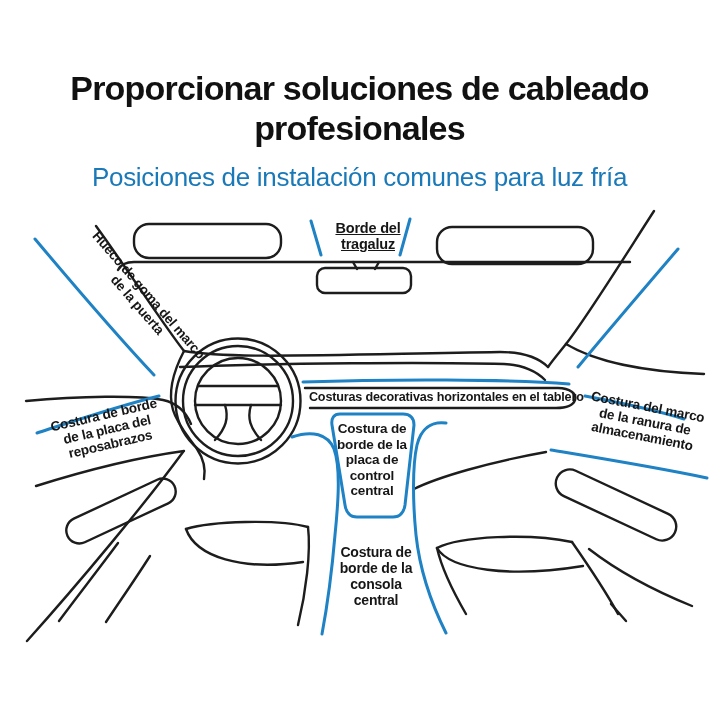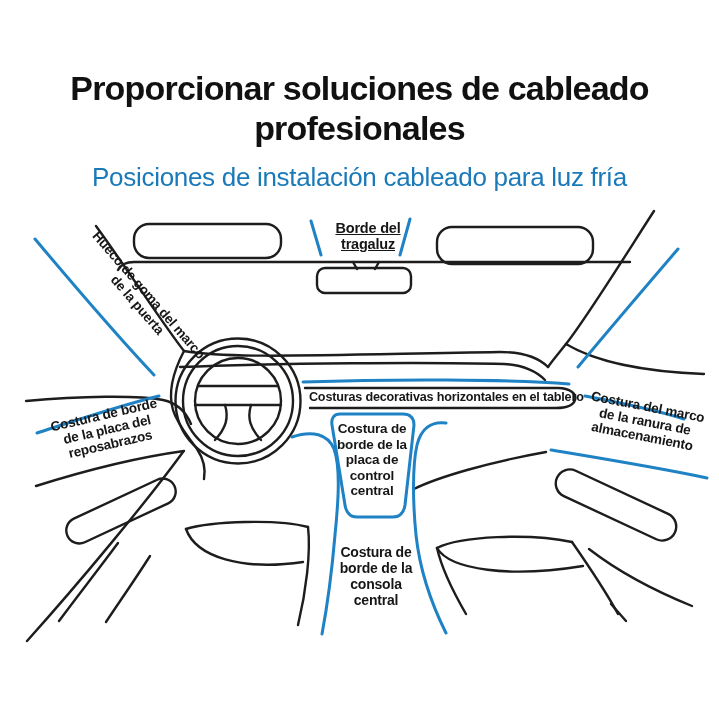--- a/index.html
+++ b/index.html
@@ -67,21 +67,21 @@
   }
   .lbl-console{left:324px;top:544px;width:104px;font-size:14px;line-height:16px;}
 </style>
 </head>
 <body>
 
 <div class="page">
 
   <div class="title">Proporcionar soluciones de cableado
 profesionales</div>
-  <div class="subtitle">Posiciones de instalación cableado para luz fría</div>
+  <div class="subtitle">Posiciones de instalación comunes para luz fría</div>
 
   <div class="diagram">
     <svg width="719" height="719" viewBox="0 0 719 719">
 
       <g stroke="#1d1d1d" stroke-width="2.4" fill="none" stroke-linecap="round" stroke-linejoin="round">
 
         <path d="M 118,270 Q 122,262 134,262 L 630,262"></path>
 
         <rect x="134" y="224" width="147" height="34" rx="15"></rect>
         <rect x="437" y="227" width="156" height="37" rx="15"></rect>

